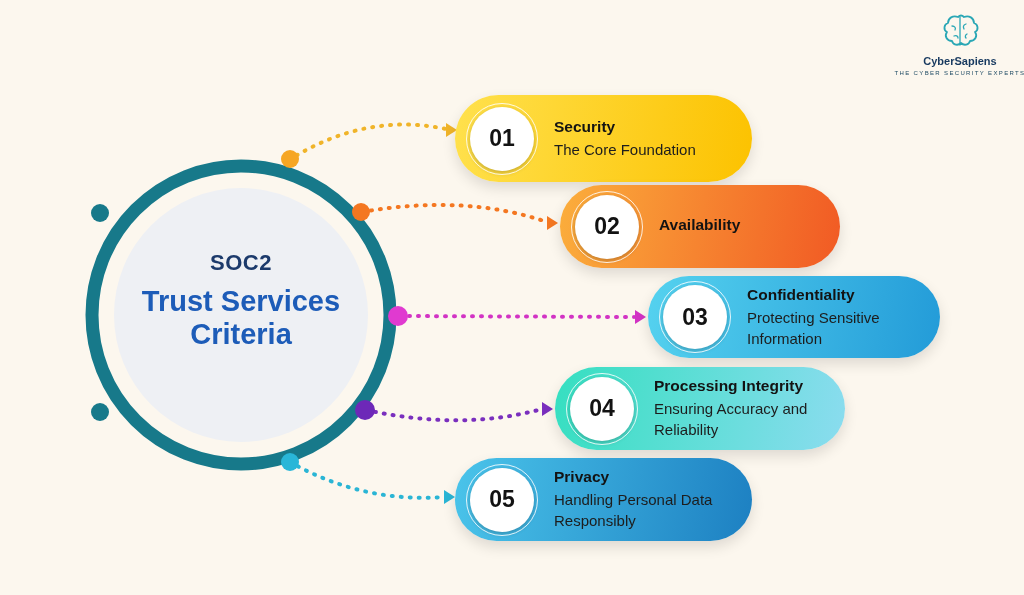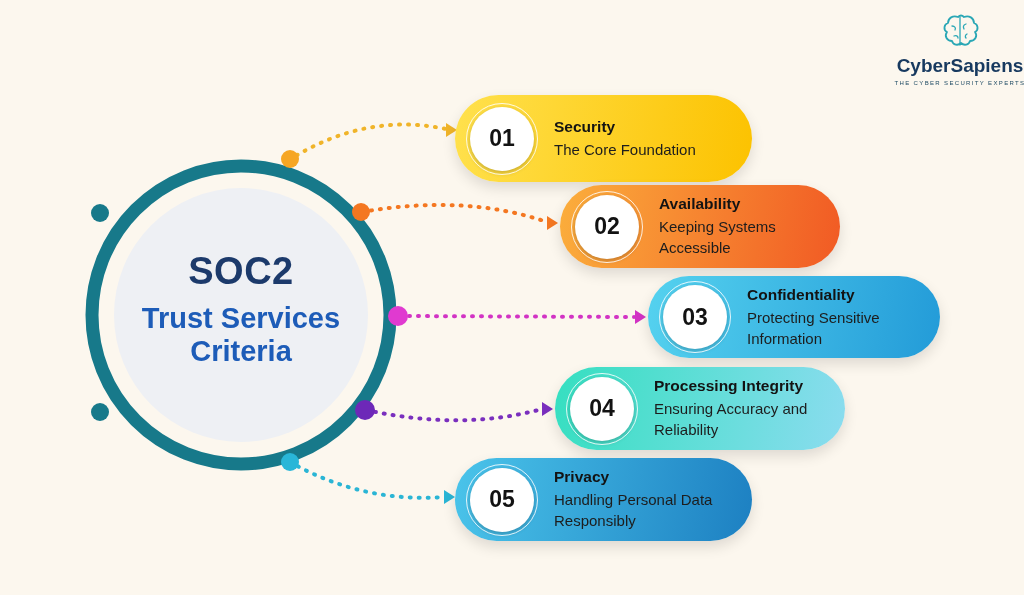--- a/index.html
+++ b/index.html
@@ -16,25 +16,25 @@
     width:64px;height:64px;border-radius:50%;background:#fff;flex:0 0 64px;
     display:flex;align-items:center;justify-content:center;
     font-weight:bold;font-size:23px;color:#121212;margin-left:15px;
     box-shadow:0 2px 5px rgba(0,0,0,.22);
     outline:1px solid rgba(255,255,255,.85);outline-offset:3px;
   }
   .texts{margin-left:20px;padding-right:10px;}
   .title{font-weight:bold;font-size:15.5px;color:#131313;margin-bottom:3px;}
   .subtitle{font-size:15px;color:#1d1d1d;line-height:1.4;}
   .center-label{position:absolute;left:116px;top:250px;width:250px;text-align:center;}
-  .center-l1{font-size:38px;font-weight:bold;letter-spacing:.5px;}
+  .center-l1{font-size:22px;font-weight:bold;letter-spacing:.5px;}
   .center-l2{font-size:29px;font-weight:bold;margin-top:9px;}
   .center-l3{font-size:29px;font-weight:bold;margin-top:0;}
   .logo{position:absolute;left:896px;top:12px;width:128px;display:flex;flex-direction:column;align-items:center;}
-  .logo-name{font-weight:bold;font-size:19px;margin-top:1px;}
+  .logo-name{font-weight:bold;font-size:11px;margin-top:1px;}
   .logo-tagline{font-size:6px;letter-spacing:1.35px;margin-top:3px;white-space:nowrap;}
 </style>
 </head>
 <body>
 
 <div class="canvas" style="background: rgb(252, 247, 238);">
 
   <svg class="layer" width="1024" height="595" viewBox="0 0 1024 595">
 
     <circle cx="241" cy="315" r="149" fill="none" stroke-width="13" stroke="#17798a"></circle>
@@ -72,21 +72,20 @@
     <div class="texts" style="width:185px;">
       <div class="title">Security</div>
       <div class="subtitle">The Core Foundation</div>
     </div>
   </div>
 
   <div class="pill" style="left: 560px; top: 185px; width: 280px; height: 83px; background: linear-gradient(100deg, rgb(251, 174, 60), rgb(241, 90, 36));">
     <div class="num">02</div>
     <div class="texts" style="width:160px;">
       <div class="title">Availability</div>
-      <div class="subtitle">Keeping Systems Accessible</div>
     </div>
   </div>
 
   <div class="pill" style="left: 648px; top: 276px; width: 292px; height: 82px; background: linear-gradient(100deg, rgb(85, 210, 239), rgb(35, 155, 216));">
     <div class="num">03</div>
     <div class="texts" style="width:175px;">
       <div class="title">Confidentiality</div>
       <div class="subtitle">Protecting Sensitive Information</div>
     </div>
   </div>

